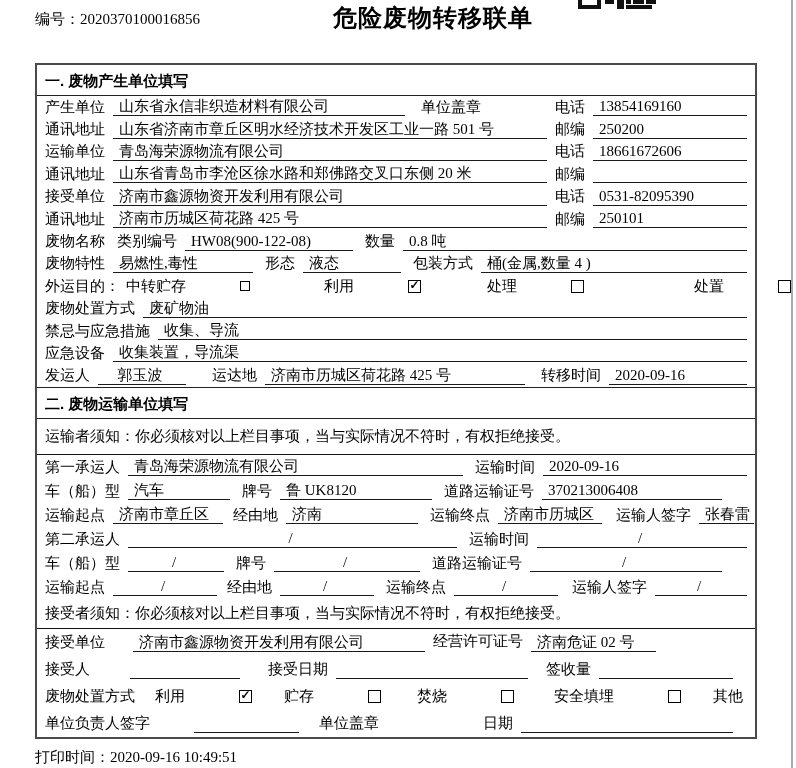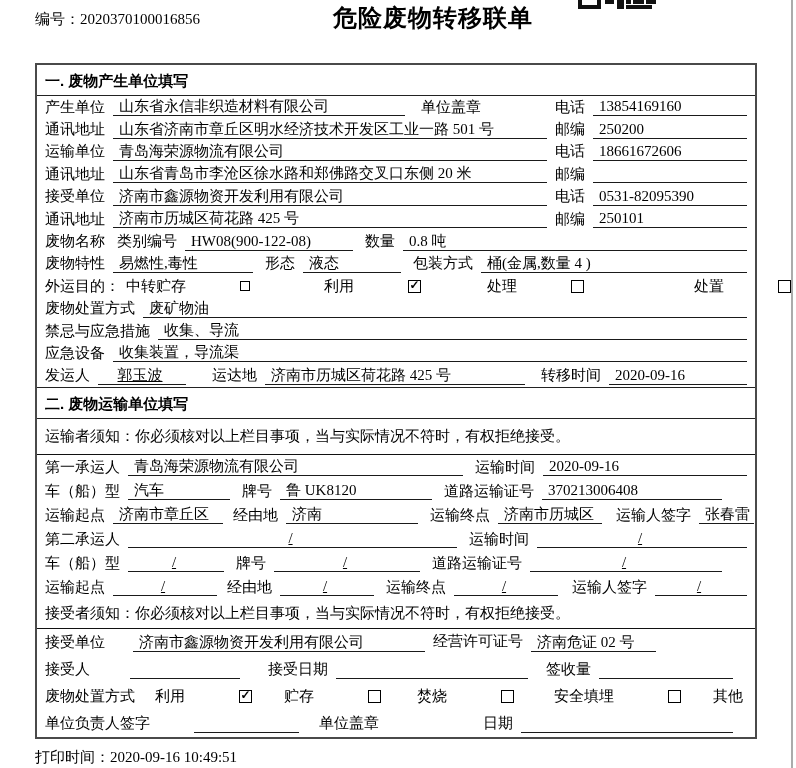--- a/index.html
+++ b/index.html
@@ -31,21 +31,21 @@
   .sec.s2 .row{height:27px;}
   .sec.s1 .row.note-row{height:36px;border-bottom:1px solid #111;}
   .sec.s2 .row.note-row{height:30px;border-bottom:1px solid #111;}
   .lab{white-space:pre;flex:none;}
   .note{padding-left:0;}
   .fld{
     border-bottom:1px solid #1a1a1a;margin-left:8px;padding:0 4px 1px 6px;
     white-space:pre;height:16px;line-height:16px;flex:none;box-sizing:content-box;
   }
   .fld.grow{flex:1;}
-  .fld.ctr{text-align:center;padding-left:0;text-decoration:underline;}
+  .fld.ctr{text-align:center;padding-left:0;}
   .cbw{display:flex;align-items:center;flex:none;gap:48px;}
   .box{
     width:11px;height:11px;border:1.5px solid #000;margin-left:6px;flex:none;
     display:flex;align-items:center;justify-content:center;
     font-size:12px;font-weight:700;position:relative;background:#fff;
   }
   .box.sm{width:8px;height:8px;}
   .box.checked::after{content:"✓";margin-top:-3px;}
   .footer{position:absolute;left:35px;top:748px;font-size:15px;white-space:pre;}
   .page-edge{position:absolute;right:3px;top:0;bottom:0;width:2px;background:#ababab;}

